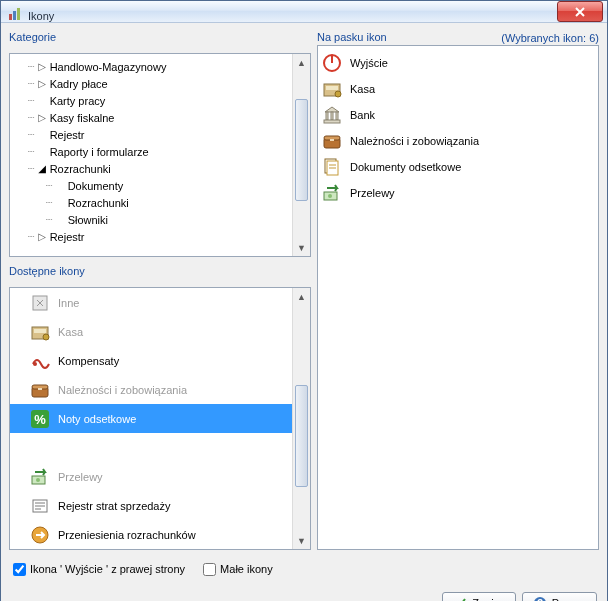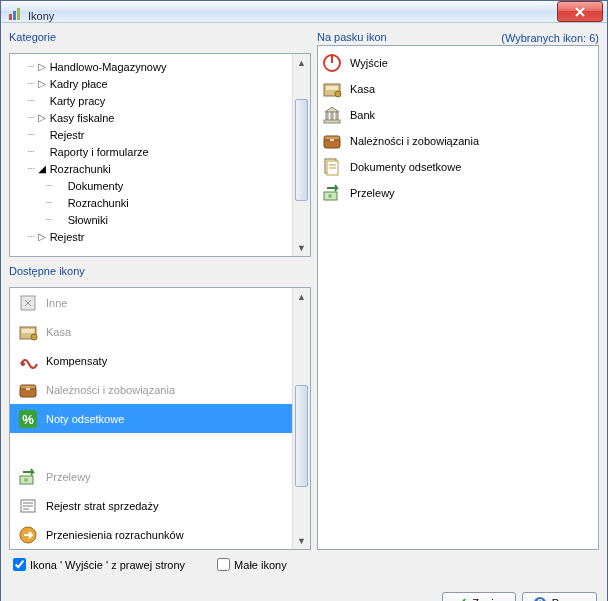--- a/index.html
+++ b/index.html
@@ -24,36 +24,36 @@
 .scrollbar .thumb{position:absolute;left:2px;right:2px;background:linear-gradient(to right,#eef2f7,#cfd9e6);border:1px solid #9bb1cf;border-radius:2px}
 .scrollbar .arrow-dn{position:absolute;bottom:0;left:0;right:0}
 
 .tree{padding:4px 0 4px 4px;margin-right:17px}
 .tree-row{display:flex;align-items:center;height:17px;cursor:pointer;white-space:nowrap}
 .tree-row .dots{color:#a0a0a0;letter-spacing:1px;margin-right:1px;font-family:monospace}
 .tree-row .expander{width:11px;text-align:center;color:#595959;font-size:10px;margin-right:2px}
 .tree-row .expander.nochild{visibility:hidden}
 
 .iconlist{margin-right:17px}
-.icon-row{height:29px;display:flex;align-items:center;padding:0 6px;cursor:pointer;border-bottom:0}
+.icon-row{height:29px;display:flex;align-items:center;padding:0 18px;cursor:pointer;border-bottom:0}
 .icon-row.selected{background:#3399ff;color:#fff}
 .icon-row.dis{color:#9b9b9b}
 .icon-row .ic{width:24px;height:24px;margin-right:6px;display:inline-flex;align-items:center;justify-content:center}
 .icon-row .ic svg{width:22px;height:22px}
 
 .arrow-transfer{position:absolute;left:-2px;top:24px;width:18px;height:18px;display:flex;align-items:center;justify-content:center;cursor:pointer}
 .arrow-transfer svg{width:16px;height:16px}
 
 .selected-panel{flex:1}
 .selected-list{padding:4px 2px}
 .sel-row{height:26px;display:flex;align-items:center;cursor:pointer}
 .sel-row .ic{width:24px;height:24px;margin-right:6px;display:inline-flex;align-items:center;justify-content:center}
 .sel-row .ic svg{width:22px;height:22px}
 
-.options{height:22px;display:flex;align-items:flex-start;gap:32px;padding:2px 4px}
+.options{height:22px;display:flex;align-items:center;gap:18px;padding:2px 4px}
 .chk{display:inline-flex;align-items:center;gap:4px;cursor:pointer}
 .chk input{width:13px;height:13px;margin:0}
 
 .buttons{height:30px;display:flex;align-items:center;justify-content:flex-end;gap:6px;padding:0 2px}
 .btn{height:23px;padding:0 10px;border:1px solid #8a97a8;border-radius:3px;background:linear-gradient(to bottom,#fefefe,#e6e9ee);display:inline-flex;align-items:center;gap:5px;cursor:pointer;font-size:11px}
 .btn .bi{width:14px;height:14px;display:inline-flex;align-items:center;justify-content:center}
 .btn .bi svg{width:14px;height:14px}
 .under{text-decoration:underline}
 
 .cat-panel{height:202px}

